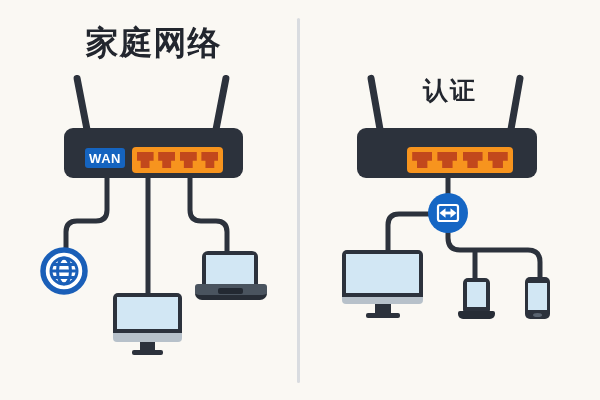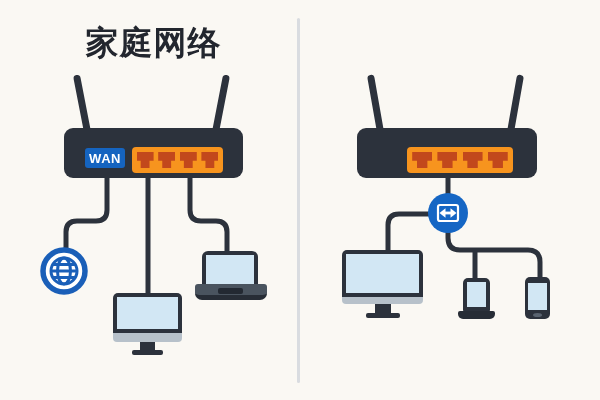--- a/index.html
+++ b/index.html
@@ -40,20 +40,21 @@
   .phone-btn{background:var(--btn);border-radius:50%;}
 </style>
 </head>
 <body>
 
 <div class="canvas">
 
   <div class="abs divider" style="left:297px;top:18px;height:365px;"></div>
 
   <div class="abs title" style="left:64px;top:26px;width:179px;">家庭网络</div>
+  <div class="abs caption" style="left:398px;top:78px;width:104px;">认证</div>
 
   <svg class="wires" width="600" height="400" viewBox="0 0 600 400">
     <path class="wire" d="M107,170 V210 Q107,221 96,221 H77 Q66,221 66,232 V252"></path>
     <path class="wire" d="M148,170 V298"></path>
     <path class="wire" d="M190,170 V210 Q190,221 201,221 H216 Q227,221 227,232 V256"></path>
     <path class="wire" d="M448,170 V238 Q448,250 460,250 H528 Q540,250 540,262 V281"></path>
     <path class="wire" d="M475,250 V283"></path>
     <path class="wire" d="M430,214 H399 Q388,214 388,225 V254"></path>
   </svg>
 

